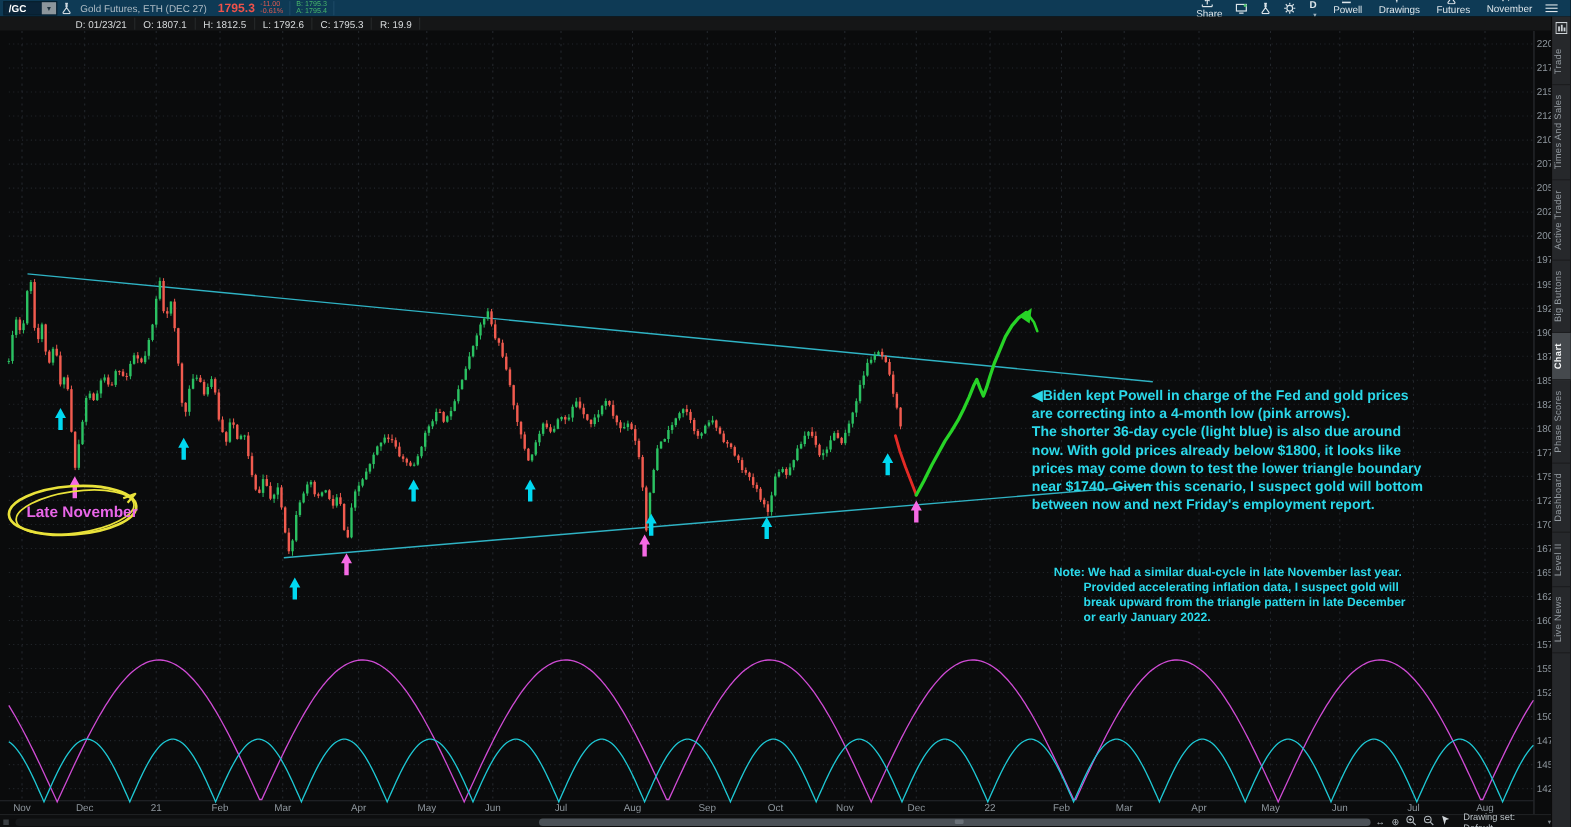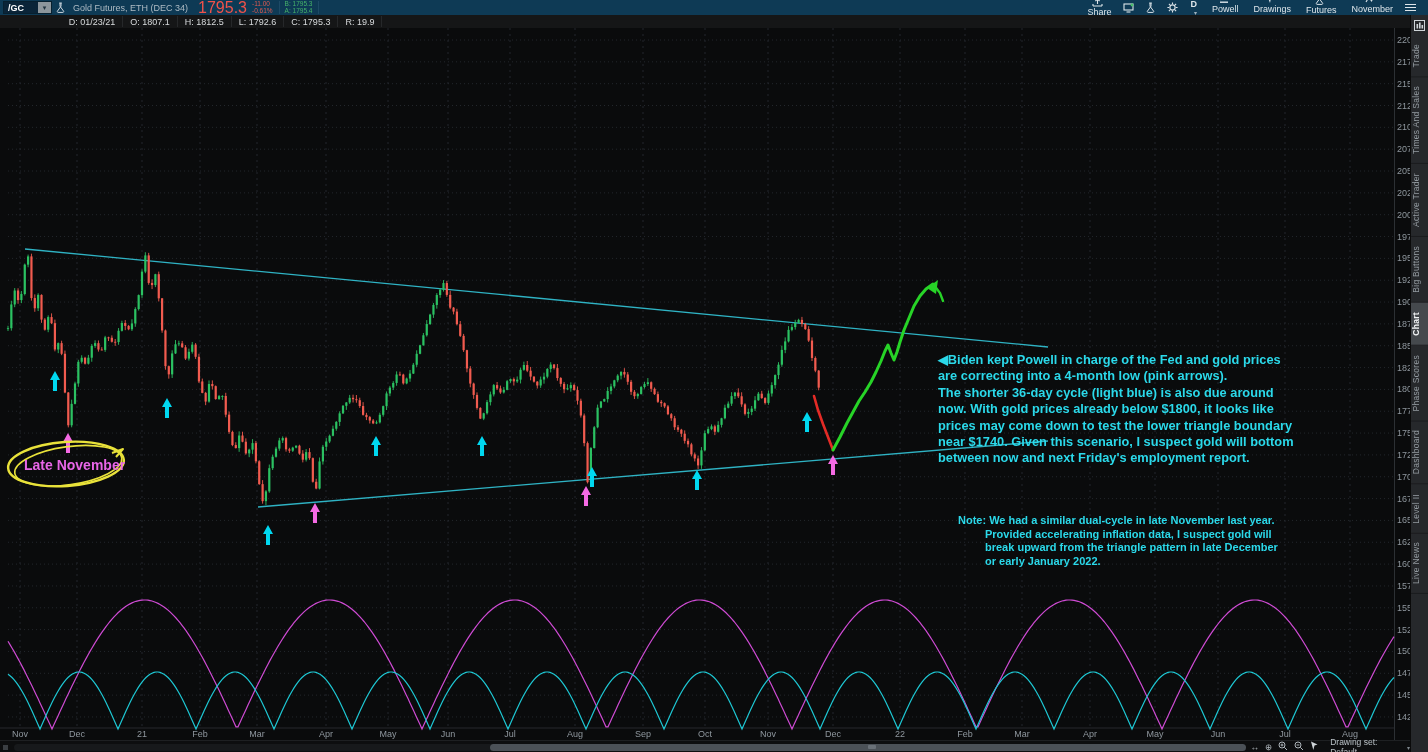--- a/index.html
+++ b/index.html
@@ -5,21 +5,21 @@
   html,body{margin:0;padding:0;background:#000;width:1428px;height:752px;overflow:hidden;
     font-family:"Liberation Sans",sans-serif;-webkit-font-smoothing:antialiased;position:relative;color:#ccc;}
   
   .toprow{position:absolute;top:0;left:0;width:1428px;height:15px;background:#0e3a55;
     display:flex;align-items:center;font-size:9px;color:#c2cfd8;white-space:nowrap;}
   .symbox{display:flex;align-items:center;margin-left:3px;background:#0a2438;border:1px solid #07202f;height:11px;}
   .symbox .symtxt{color:#fff;font-weight:bold;padding:0 14px 0 4px;font-size:9px;}
   .symbox .dd{background:#8d969c;color:#20333f;width:13px;height:11px;display:flex;align-items:center;justify-content:center;font-size:7px;}
   .tb-ic{display:inline-flex;align-items:center;justify-content:center;margin:0 4px;}
   .desc{color:#aebbc4;margin-left:4px;}
-  .last{color:#f0524a;font-weight:normal;font-size:16px;margin-left:10px;}
+  .last{color:#f0524a;font-weight:bold;font-size:11px;margin-left:10px;}
   .chgcol{display:flex;flex-direction:column;line-height:6.5px;font-size:6.5px;margin-left:5px;color:#e05a50;
     border-right:1px solid #1d4a66;padding-right:6px;}
   .bacol{display:flex;flex-direction:column;line-height:6.5px;font-size:6.5px;margin-left:5px;color:#46b36a;
     border-right:1px solid #1d4a66;padding-right:6px;}
   .tb-right{margin-left:auto;display:flex;align-items:center;padding-right:6px;}
   .tb-btn{display:flex;align-items:center;margin:0 6px;color:#dde5ea;cursor:default;flex-direction:column;}
   .tb-btn .lbl{margin-left:3px;}
   .tb-btn .mini{font-size:6px;color:#9fb3bf;margin-left:2px;align-self:flex-end;}
   .hamb{display:inline-block;width:11px;}
   .hamb i{display:block;height:1.5px;background:#dde5ea;margin:1.5px 0;}
@@ -56,21 +56,21 @@
 <div class="toprow">
   <div class="symbox">
     <span class="symtxt">/GC</span>
     <span class="dd">▾</span>
   </div>
   <span class="tb-ic">
     <svg width="9" height="11" viewBox="0 0 9 11">
         <path d="M3.2 1h2.6M4 1v3.2L7.6 9.2a.8.8 0 0 1-.7 1.2H2.1a.8.8 0 0 1-.7-1.2L5 4.2V1" fill="none" stroke="#cfd9e0" stroke-width="1"></path>
       </svg>
   </span>
-  <span class="desc">Gold Futures, ETH (DEC 34)</span>
+  <span class="desc">Gold Futures, ETH (DEC 27)</span>
   <span class="last">1795.3</span>
   <span class="chgcol">
     <span>-11.00</span>
     <span>-0.61%</span>
   </span>
   <span class="bacol">
     <span>B: 1795.3</span>
     <span>A: 1795.4</span>
   </span>
   <div class="tb-right">

